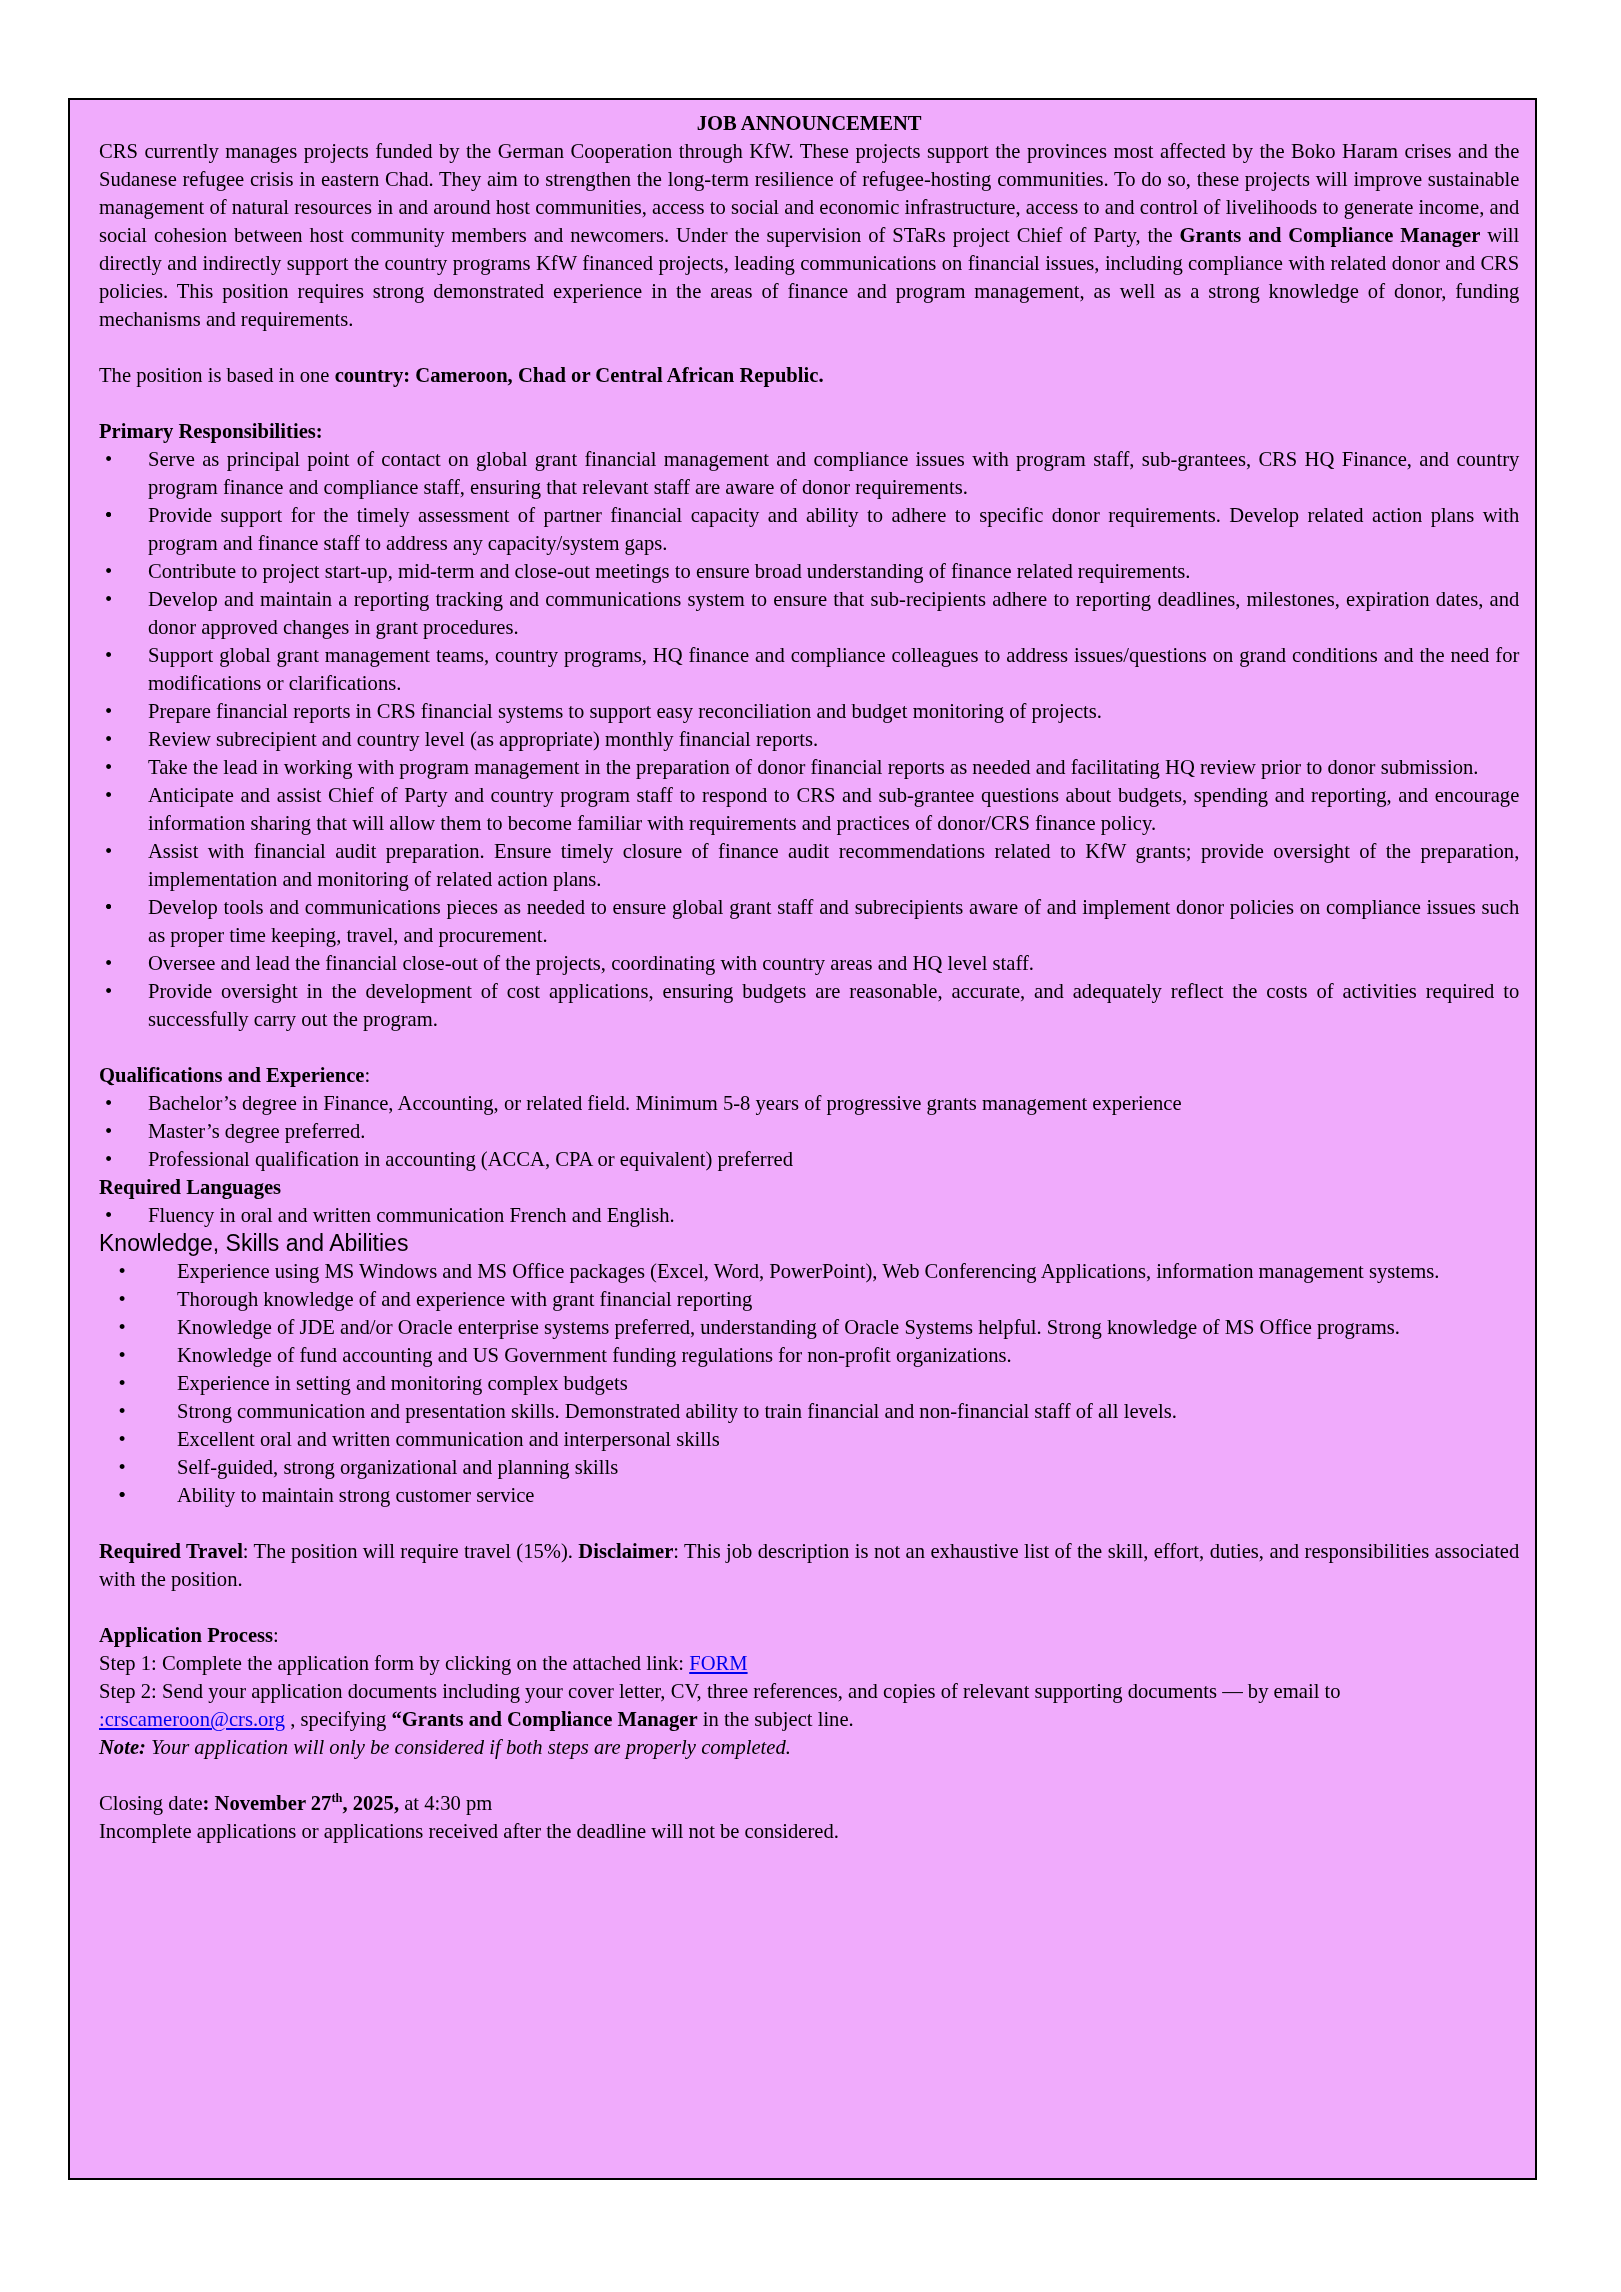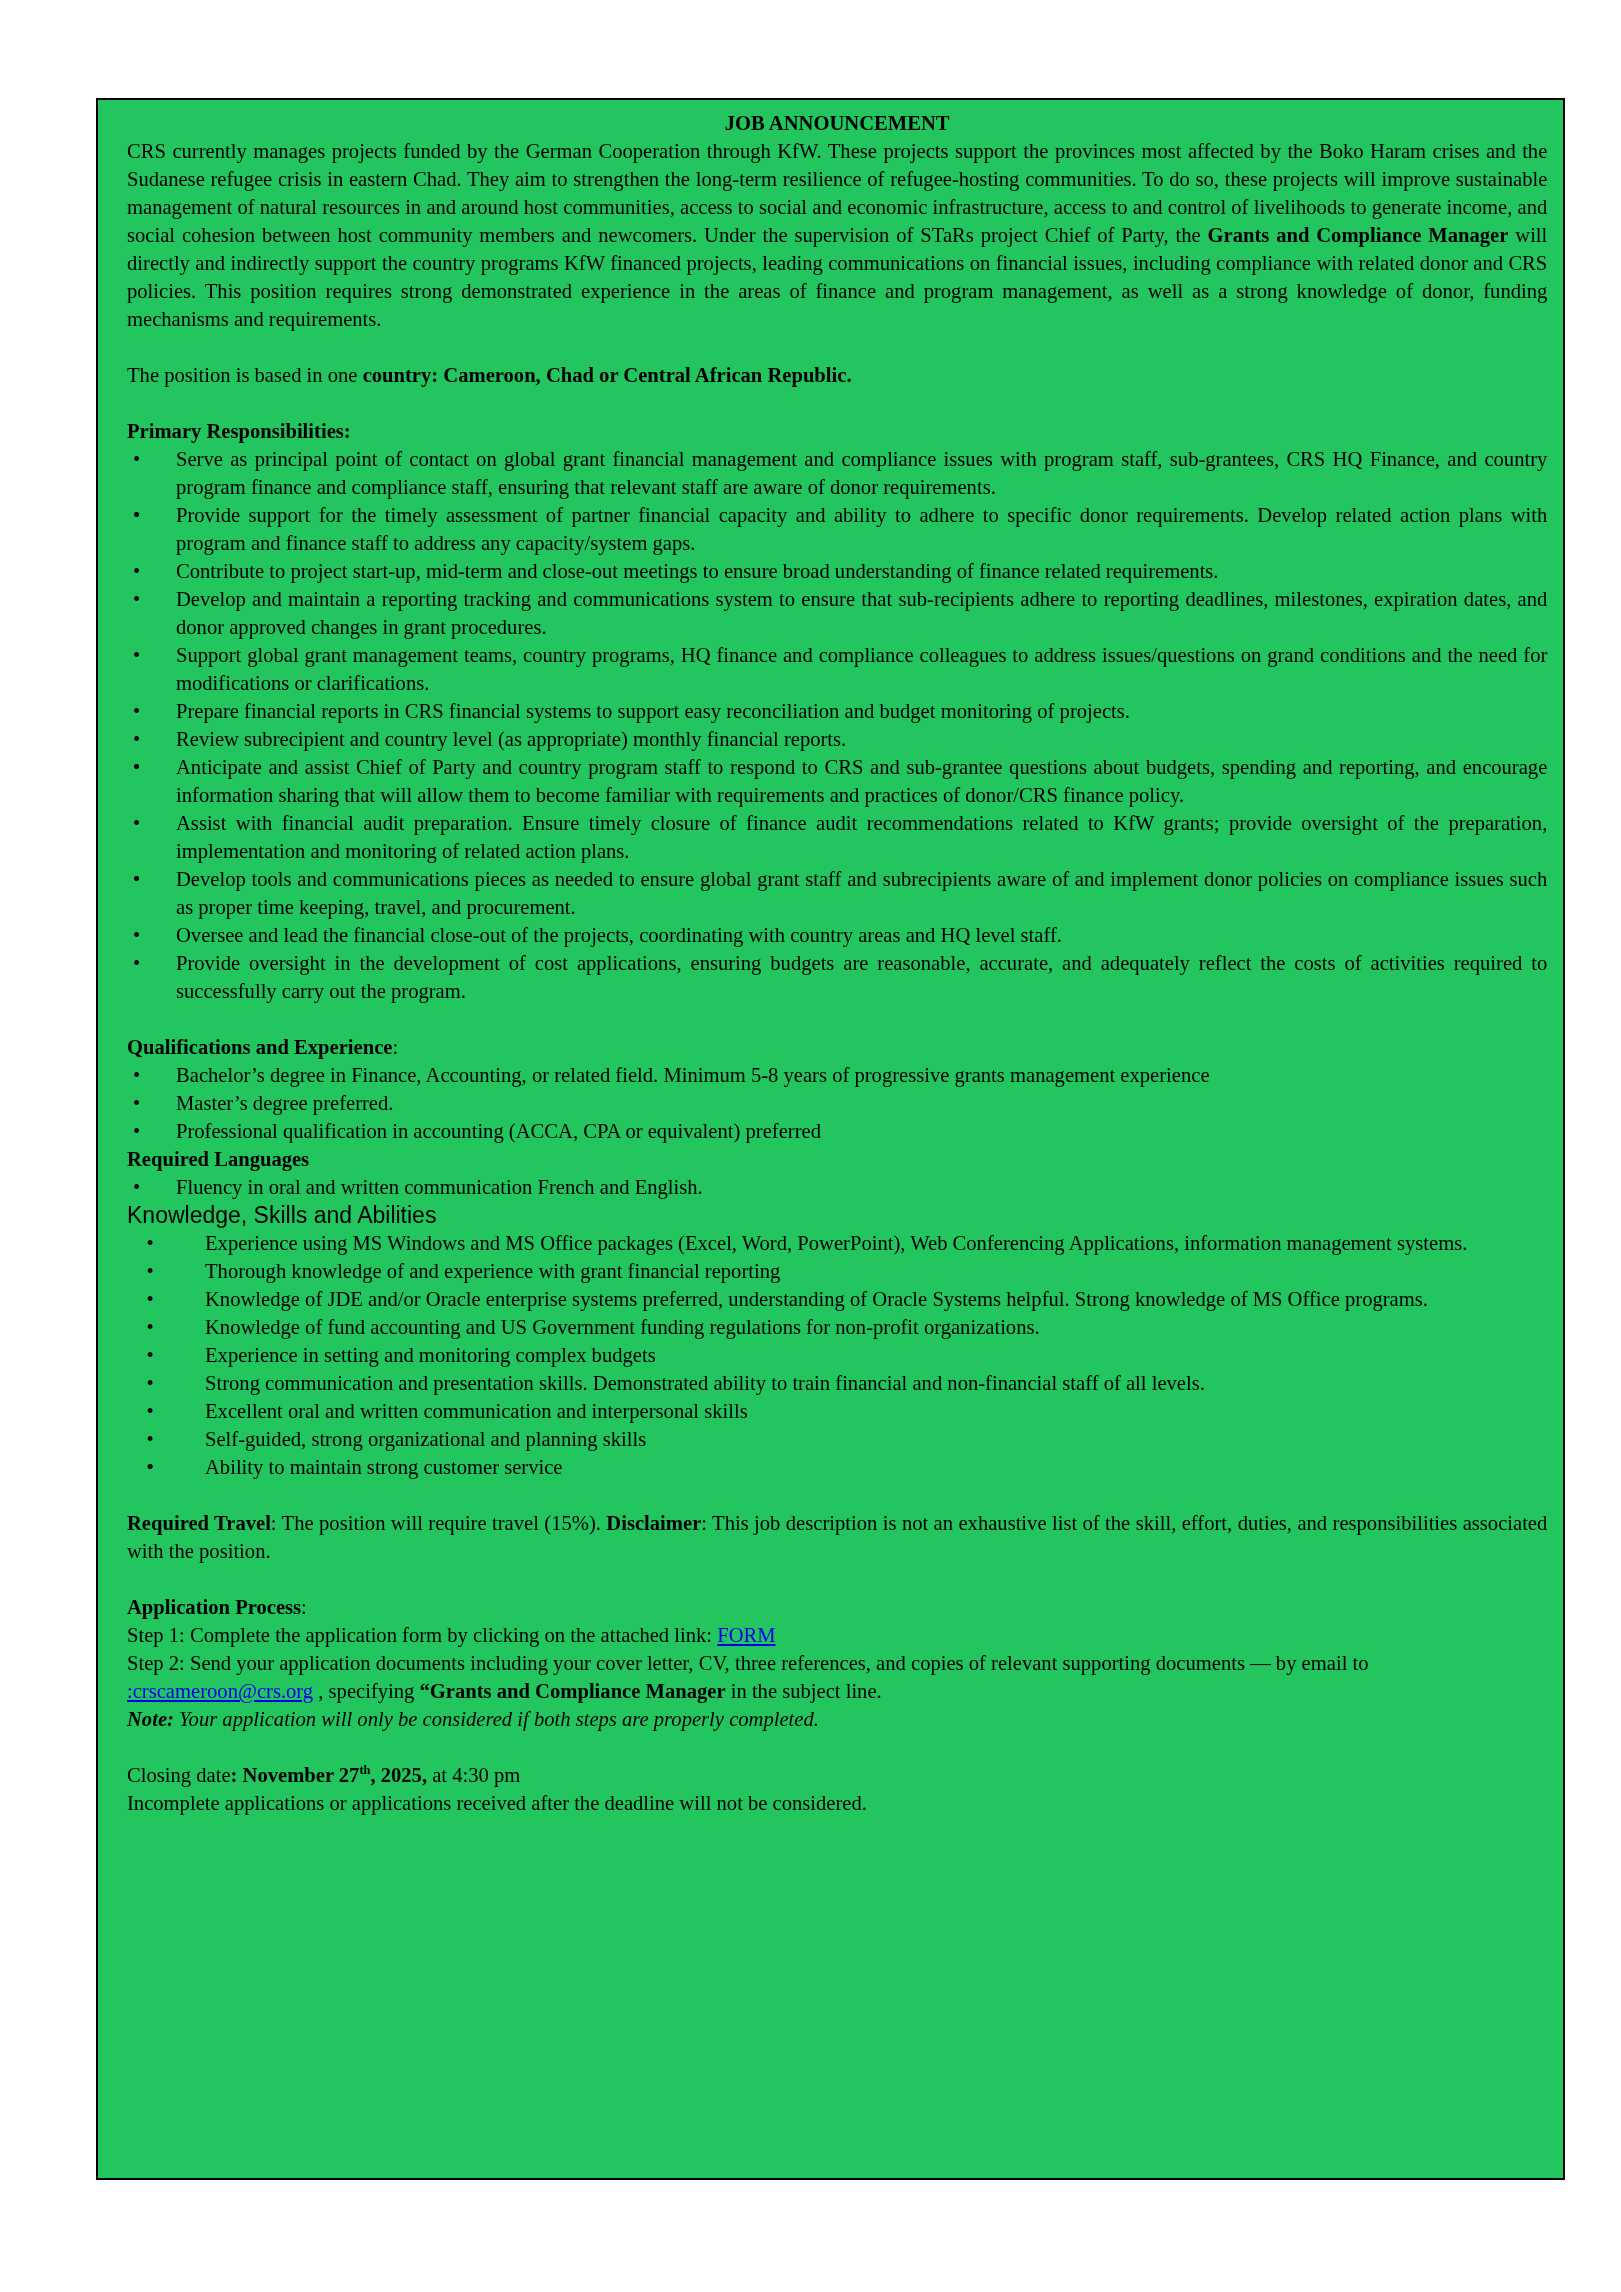--- a/index.html
+++ b/index.html
@@ -1,20 +1,20 @@
 <!DOCTYPE html>
 <html><head>
 <meta charset="utf-8">
 <style>
   html,body{margin:0;padding:0;background:#ffffff;}
   body{width:1621px;height:2293px;position:relative;color:#000;
        font-family:"Liberation Serif", serif;}
   .doc{position:absolute;left:68px;top:98px;width:1469px;min-height:2082px;
-       box-sizing:border-box;border:2px solid #000;background:#22c55e;
-       padding:8.8px 15.7px 7.8px 29px;font-size:20.6px;line-height:28px;margin-left:28px;}
+       box-sizing:border-box;border:2px solid #000;background:#f0abfc;
+       padding:8.8px 15.7px 7.8px 29px;font-size:20.6px;line-height:28px;}
   .title{text-align:center;font-weight:bold;}
   .para{text-align:justify;}
   .mt{margin-top:28px;}
   .b{font-weight:bold;}
   .heading{font-weight:bold;}
   .sans{font-family:"Liberation Sans", sans-serif;font-weight:normal;font-size:23px;}
   .li{position:relative;padding-left:49px;text-align:justify;}
   .li .bullet{position:absolute;left:5.9px;top:0;}
   .li2{padding-left:78px;}
   .li2 .bullet{left:19.6px;}
@@ -43,21 +43,21 @@
 
   <div>
     <div class="li"><span class="bullet">•</span><span>Serve as principal point of contact on global grant financial management and compliance issues with program staff, sub-grantees, CRS HQ Finance, and country program finance and compliance staff, ensuring that relevant staff are aware of donor requirements.</span></div>
     <div class="li"><span class="bullet">•</span></div>
     <div class="li"><span class="bullet">•</span><span>Provide support for the timely assessment of partner financial capacity and ability to adhere to specific donor requirements. Develop related action plans with program and finance staff to address any capacity/system gaps.</span></div>
     <div class="li"><span class="bullet">•</span><span>Contribute to project start-up, mid-term and close-out meetings to ensure broad understanding of finance related requirements.</span></div>
     <div class="li"><span class="bullet">•</span><span>Develop and maintain a reporting tracking and communications system to ensure that sub-recipients adhere to reporting deadlines, milestones, expiration dates, and donor approved changes in grant procedures.</span></div>
     <div class="li"><span class="bullet">•</span><span>Support global grant management teams, country programs, HQ finance and compliance colleagues to address issues/questions on grand conditions and the need for modifications or clarifications.</span></div>
     <div class="li"><span class="bullet">•</span><span>Prepare financial reports in CRS financial systems to support easy reconciliation and budget monitoring of projects.</span></div>
     <div class="li"><span class="bullet">•</span><span>Review subrecipient and country level (as appropriate) monthly financial reports.</span></div>
-    <div class="li"><span class="bullet">•</span></div>
+    <div class="li"><span class="bullet">•</span><span>Take the lead in working with program management in the preparation of donor financial reports as needed and facilitating HQ review prior to donor submission.</span></div>
     <div class="li"><span class="bullet">•</span><span>Anticipate and assist Chief of Party and country program staff to respond to CRS and sub-grantee questions about budgets, spending and reporting, and encourage information sharing that will allow them to become familiar with requirements and practices of donor/CRS finance policy.</span></div>
     <div class="li"><span class="bullet">•</span><span>Assist with financial audit preparation. Ensure timely closure of finance audit recommendations related to KfW grants; provide oversight of the preparation, implementation and monitoring of related action plans.</span></div>
     <div class="li"><span class="bullet">•</span></div>
     <div class="li"><span class="bullet">•</span><span>Develop tools and communications pieces as needed to ensure global grant staff and subrecipients aware of and implement donor policies on compliance issues such as proper time keeping, travel, and procurement.</span></div>
     <div class="li"><span class="bullet">•</span><span>Oversee and lead the financial close-out of the projects, coordinating with country areas and HQ level staff.</span></div>
     <div class="li"><span class="bullet">•</span><span>Provide oversight in the development of cost applications, ensuring budgets are reasonable, accurate, and adequately reflect the costs of activities required to successfully carry out the program.</span></div>
   </div>
 
   <div class="mt">
     <span class="b">Qualifications and Experience</span><span>:</span>

